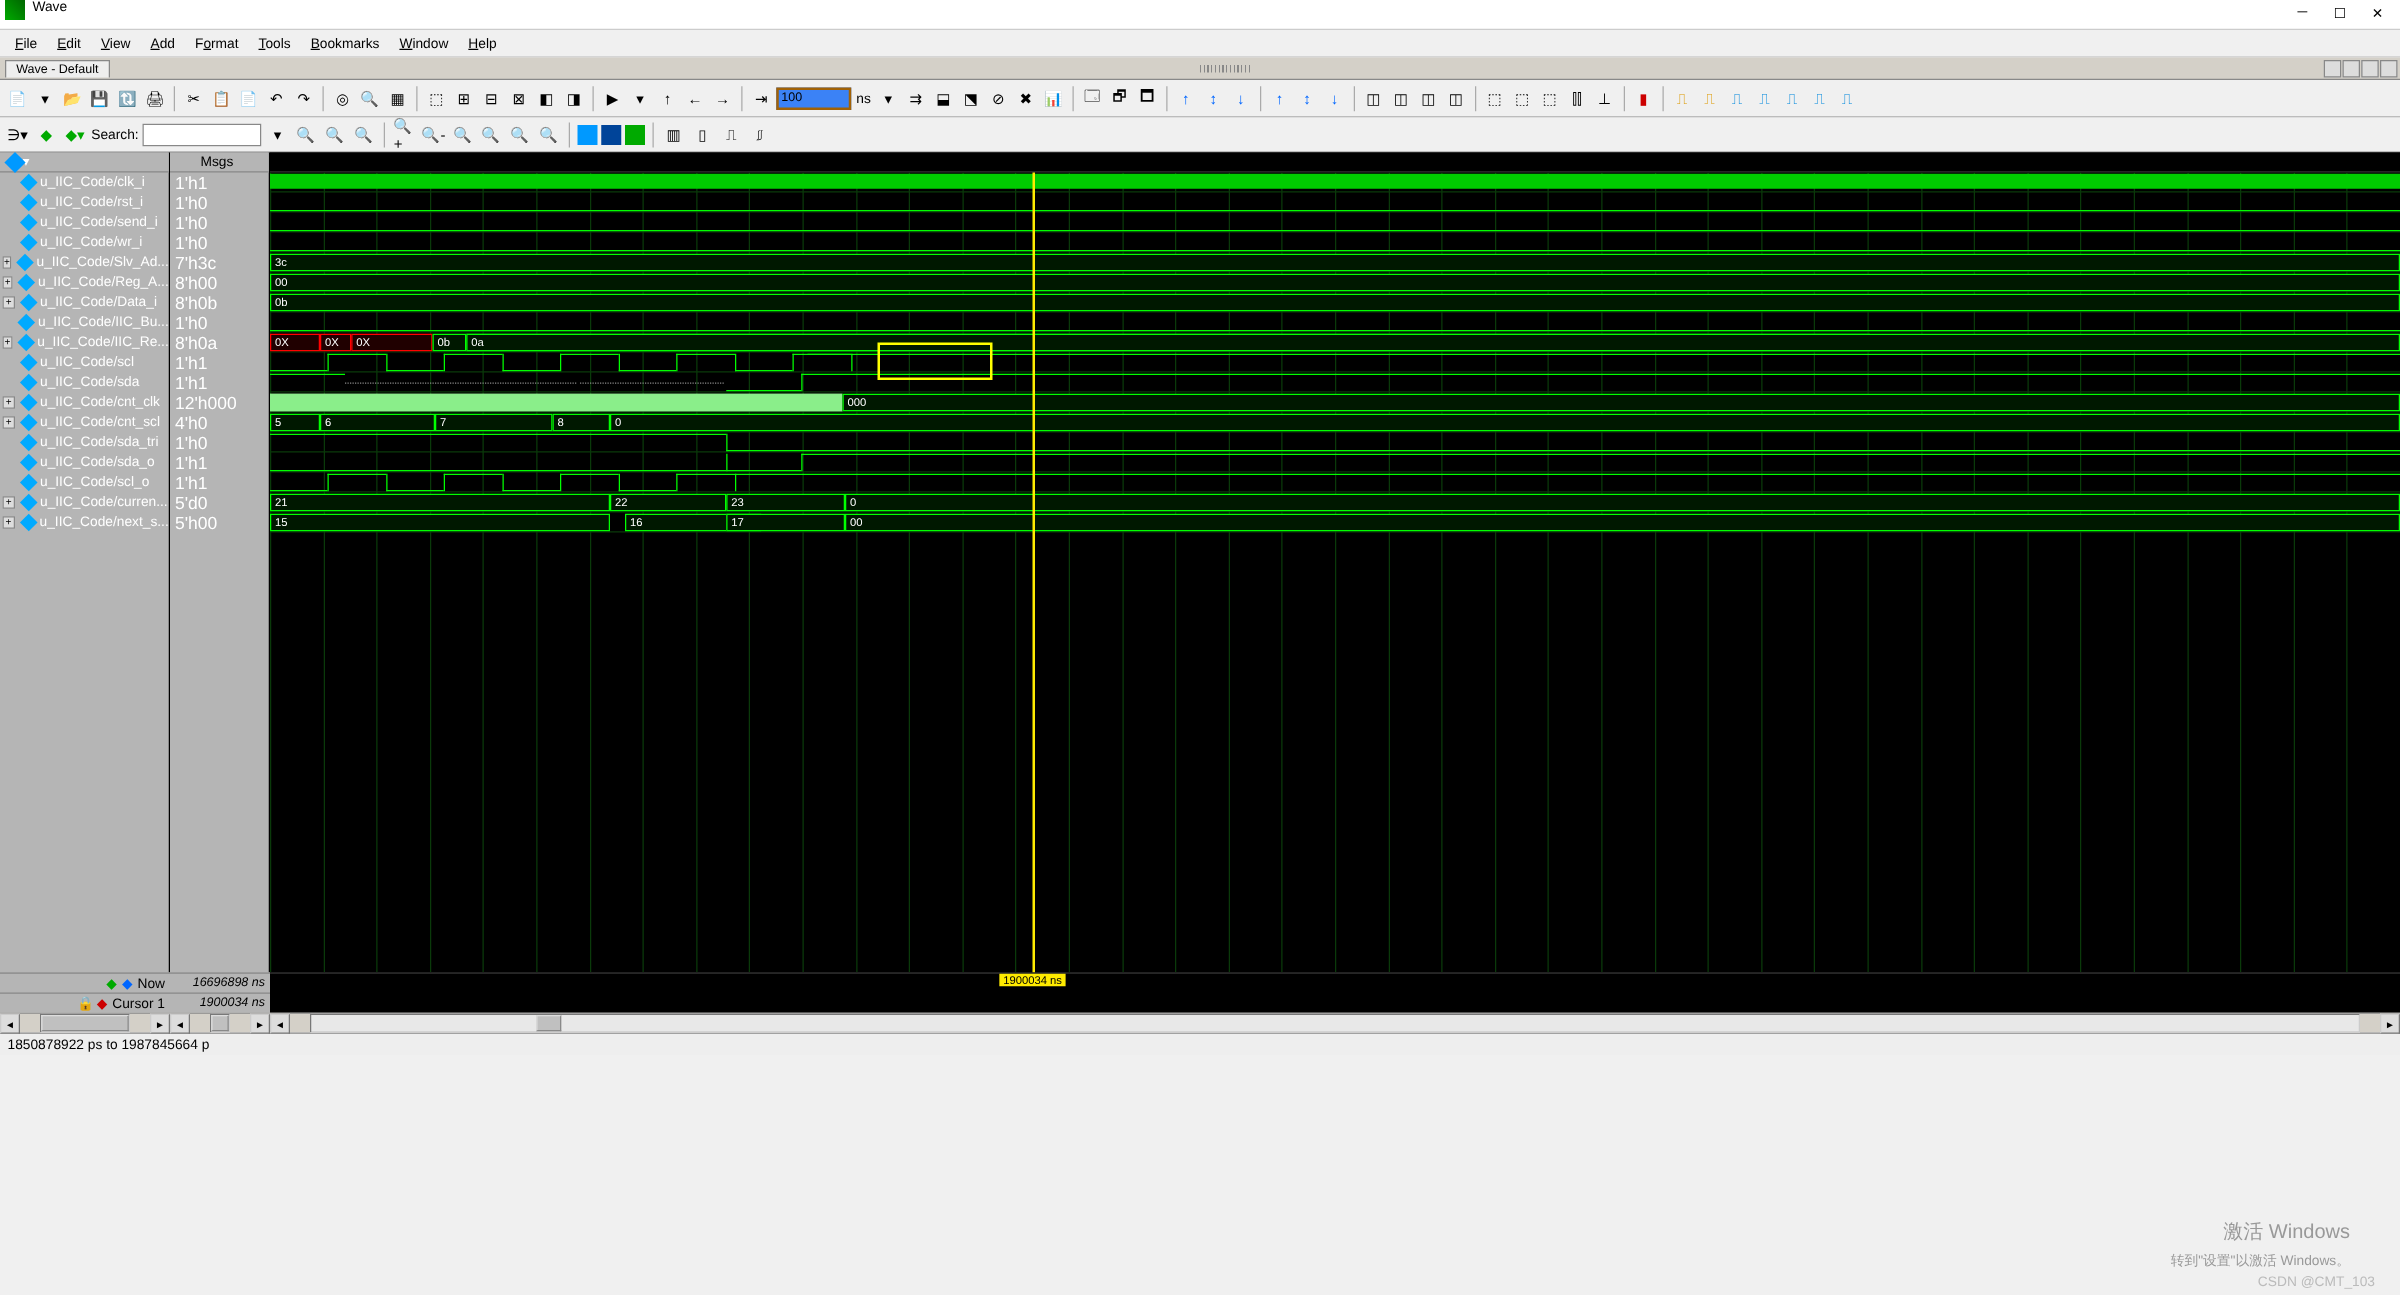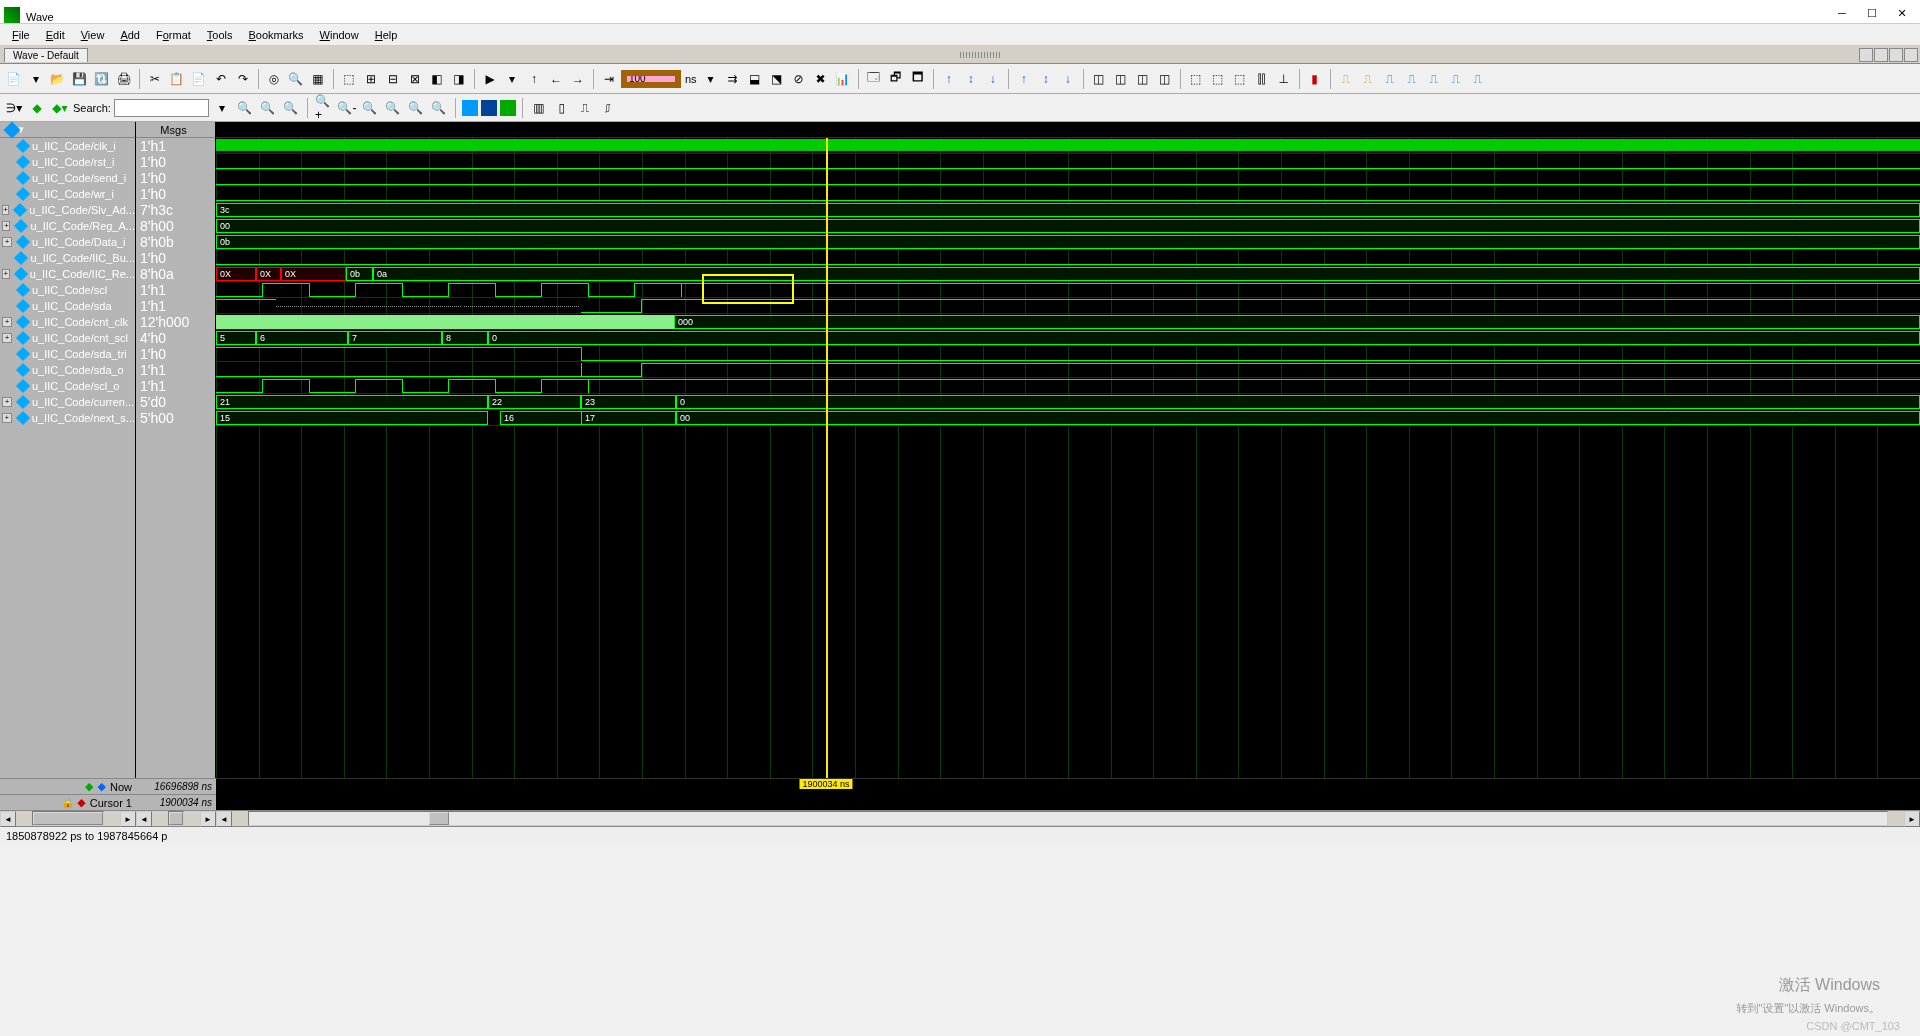--- a/index.html
+++ b/index.html
@@ -1,33 +1,33 @@
 <!DOCTYPE html>
 <html><head>
 <meta charset="utf-8">
 <style>
 * { margin: 0; padding: 0; box-sizing: border-box; font-family: Tahoma, sans-serif; font-size: 11px; }
 body { background: #f0f0f0; overflow: hidden; width: 1920px; height: 1036px; }
-.titlebar { height: 24px; background: #fff; display: flex; align-items: flex-end; padding: 0 4px; border-bottom: 1px solid #ccc; }
+.titlebar { height: 24px; background: #fff; display: flex; align-items: flex-start; padding: 0 4px; border-bottom: 1px solid #ccc; }
 .titlebar .icon { width: 16px; height: 16px; background: linear-gradient(45deg,#0a0,#060); margin-right: 6px; }
 .titlebar .title { flex: 1; }
 .winbtns { display: flex; gap: 2px; }
 .winbtns div { width: 28px; height: 20px; display: flex; align-items: center; justify-content: center; cursor: pointer; }
 .menubar { height: 22px; background: #f0f0f0; display: flex; align-items: center; padding: 0 4px; border-bottom: 1px solid #ccc; }
 .menubar span { padding: 2px 8px; cursor: pointer; }
 .menubar span u { text-decoration: underline; }
 .tabbar { height: 18px; background: #d4d0c8; border-bottom: 1px solid #888; display: flex; align-items: center; padding-left: 4px; position: relative; }
 .tabbar .tab { background: #eee; border: 1px solid #888; border-bottom: none; padding: 1px 8px; font-size: 10px; }
 .tabbar .grip { position: absolute; left: 50%; width: 40px; height: 6px; background: repeating-linear-gradient(90deg,#888 0 1px,transparent 1px 3px); }
 .tabbar .tbicons { position: absolute; right: 2px; display: flex; gap: 1px; }
 .tabbar .tbicons div { width: 14px; height: 14px; border: 1px solid #888; background: #ddd; }
 .toolbar { height: 30px; background: #f0f0f0; border-bottom: 1px solid #aaa; display: flex; align-items: center; padding: 0 4px; gap: 2px; }
 .tbtn { width: 20px; height: 20px; border: 1px solid transparent; display: flex; align-items: center; justify-content: center; cursor: pointer; font-size: 12px; }
 .tsep { width: 1px; height: 20px; background: #aaa; margin: 0 3px; }
-.tinput { width: 60px; height: 18px; border: 6px solid #a16207; background: #f9a8d4; padding: 0 2px; font-size: 10px; }
+.tinput { width: 60px; height: 18px; border: 2px solid #a16207; background: #3b82f6; padding: 0 2px; font-size: 10px; }
 .toolbar2 { height: 28px; background: #f0f0f0; border-bottom: 1px solid #aaa; display: flex; align-items: center; padding: 0 4px; gap: 3px; }
 .searchbox { width: 95px; height: 18px; border: 1px solid #888; background: #fff; }
 .main { display: flex; height: 656px; background: #000; }
 .sigpanel { width: 136px; background: #b5b5b5; border-right: 1px solid #000; display: flex; flex-direction: column; }
 .valpanel { width: 80px; background: #b5b5b5; border-right: 1px solid #000; display: flex; flex-direction: column; }
 .panelhdr { height: 16px; background: #b5b5b5; display: flex; align-items: center; justify-content: center; padding-right: 4px; color: #000; font-size: 10px; border-bottom: 1px solid #888; }
 .panelhdr.sig { justify-content: flex-start; padding-left: 4px; }
 .panelhdr .diamond { width: 12px; height: 12px; background: #09f; transform: rotate(45deg); margin-left: 2px; }
 .sigrow { height: 16px; display: flex; align-items: center; padding-left: 2px; color: #fff; font-size: 10px; white-space: nowrap; overflow: hidden; }
 .sigrow .exp { width: 10px; height: 10px; border: 1px solid #888; background: #ddd; color: #000; font-size: 8px; line-height: 8px; text-align: center; margin-right: 2px; cursor: pointer; }

